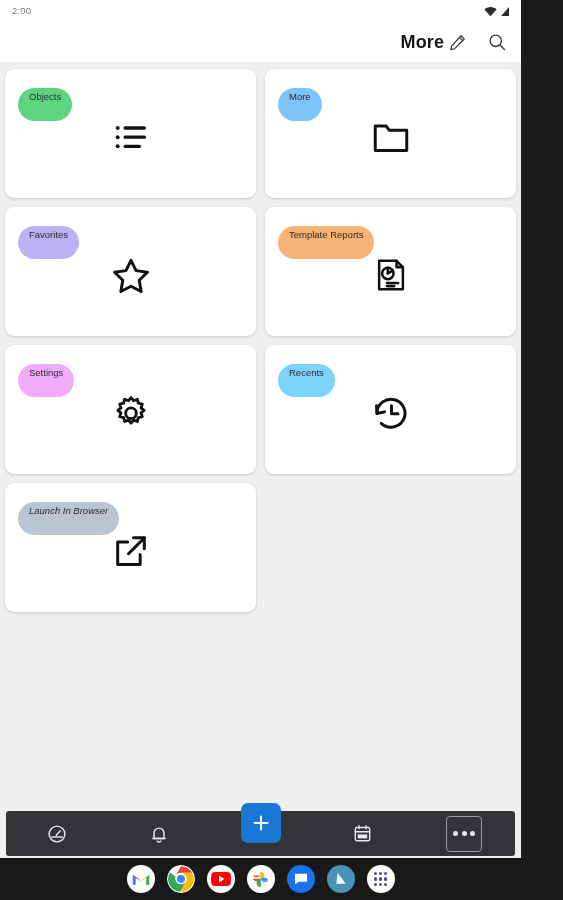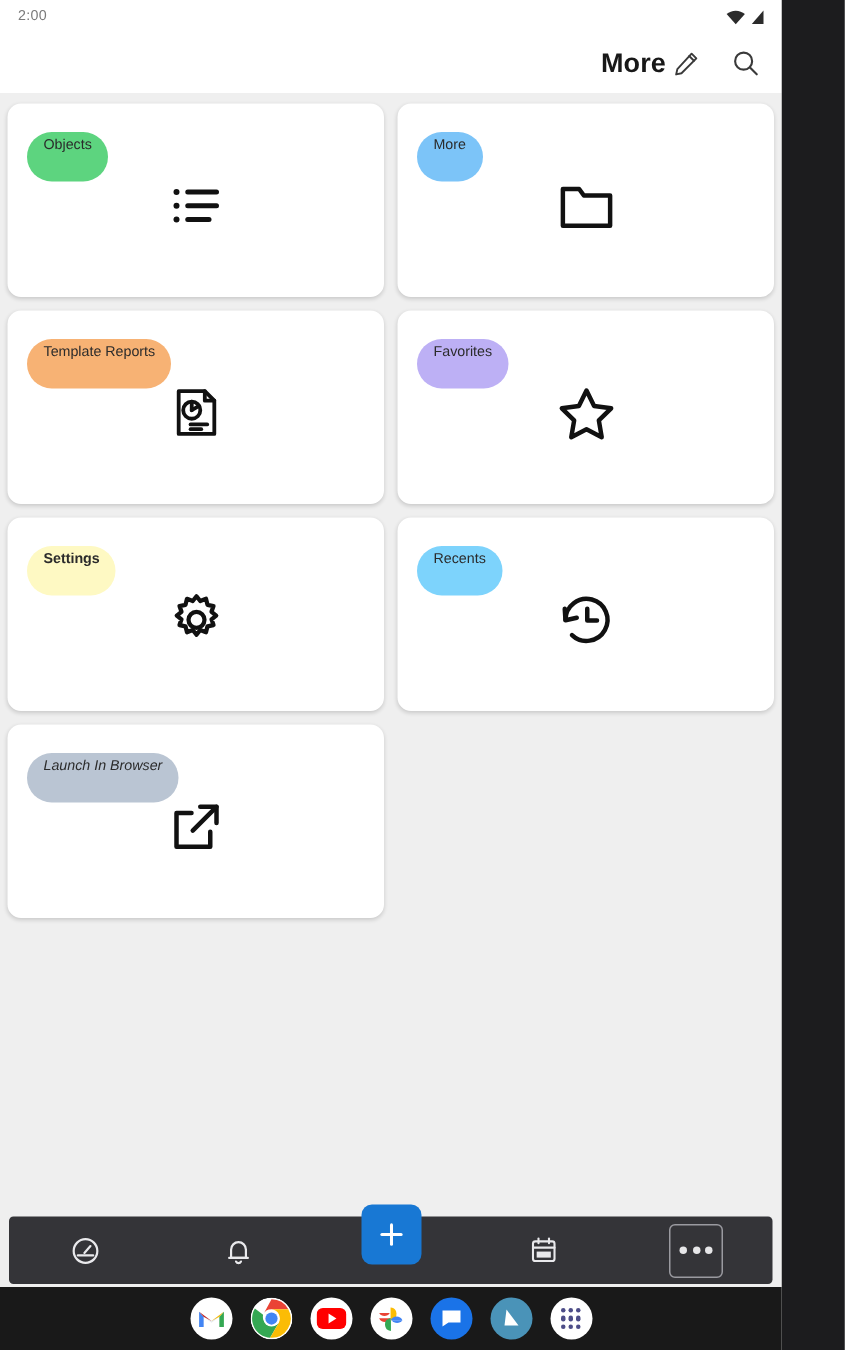--- a/index.html
+++ b/index.html
@@ -273,45 +273,45 @@
       <div class="tile">
         <span class="tile-badge" style="background: rgb(124, 196, 248);">More</span>
         <div class="tile-icon">
           <svg width="42" height="42" viewBox="0 0 24 24" fill="none" stroke="#111" stroke-width="1.7" stroke-linejoin="round">
             <path d="M3 19.5 V5.5 H9.2 L11 8 H21 V19.5 Z"></path>
           </svg>
         </div>
       </div>
 
       <div class="tile">
+        <span class="tile-badge" style="background: rgb(189, 176, 245);">Favorites</span>
+        <div class="tile-icon">
+          <svg width="42" height="42" viewBox="0 0 24 24" fill="none" stroke="#111" stroke-width="1.7" stroke-linejoin="round">
+            <path d="M12 3.4 L14.9 9.3 L21.4 10.2 L16.7 14.8 L17.8 21.2 L12 18.2 L6.2 21.2 L7.3 14.8 L2.6 10.2 L9.1 9.3 Z"></path>
+          </svg>
+        </div>
+      </div>
+
+      <div class="tile">
         <span class="tile-badge" style="background: rgb(247, 178, 116);">Template Reports</span>
         <div class="tile-icon">
           <svg width="38" height="38" viewBox="0 0 24 24" fill="none" stroke="#111" stroke-width="1.6" stroke-linecap="round" stroke-linejoin="round">
             <path d="M4.5 3 H15.5 L19.5 7 V21 H4.5 Z"></path>
             <path d="M15.5 3 V7 H19.5"></path>
             <circle cx="10" cy="11" r="3.6"></circle>
             <path d="M10 11 L13.1 9.2"></path>
             <path d="M10 11 L10 7.4"></path>
             <path d="M9.5 17 H16.5"></path>
             <path d="M9.5 19 H14"></path>
           </svg>
         </div>
       </div>
 
       <div class="tile">
-        <span class="tile-badge" style="background: rgb(189, 176, 245);">Favorites</span>
-        <div class="tile-icon">
-          <svg width="42" height="42" viewBox="0 0 24 24" fill="none" stroke="#111" stroke-width="1.7" stroke-linejoin="round">
-            <path d="M12 3.4 L14.9 9.3 L21.4 10.2 L16.7 14.8 L17.8 21.2 L12 18.2 L6.2 21.2 L7.3 14.8 L2.6 10.2 L9.1 9.3 Z"></path>
-          </svg>
-        </div>
-      </div>
-
-      <div class="tile">
-        <span class="tile-badge" style="background: #fef9c3; font-weight: bold;">Settings</span>
+        <span class="tile-badge" style="background: #f0abfc;">Settings</span>
         <div class="tile-icon">
           <svg width="40" height="40" viewBox="0 0 24 24" fill="none" stroke="#111" stroke-width="1.7" stroke-linejoin="round">
             <path d="M12 2.6 l1.5 1.9 2.3-.9 .6 2.4 2.4 .5 -.8 2.3 1.9 1.5 -1.9 1.5 .8 2.3 -2.4 .5 -.6 2.4 -2.3-.9 -1.5 1.9 -1.5-1.9 -2.3 .9 -.6-2.4 -2.4-.5 .8-2.3 -1.9-1.5 1.9-1.5 -.8-2.3 2.4-.5 .6-2.4 2.3 .9 Z"></path>
             <circle cx="12" cy="12" r="3.2"></circle>
           </svg>
         </div>
       </div>
 
 
       <div class="tile">

